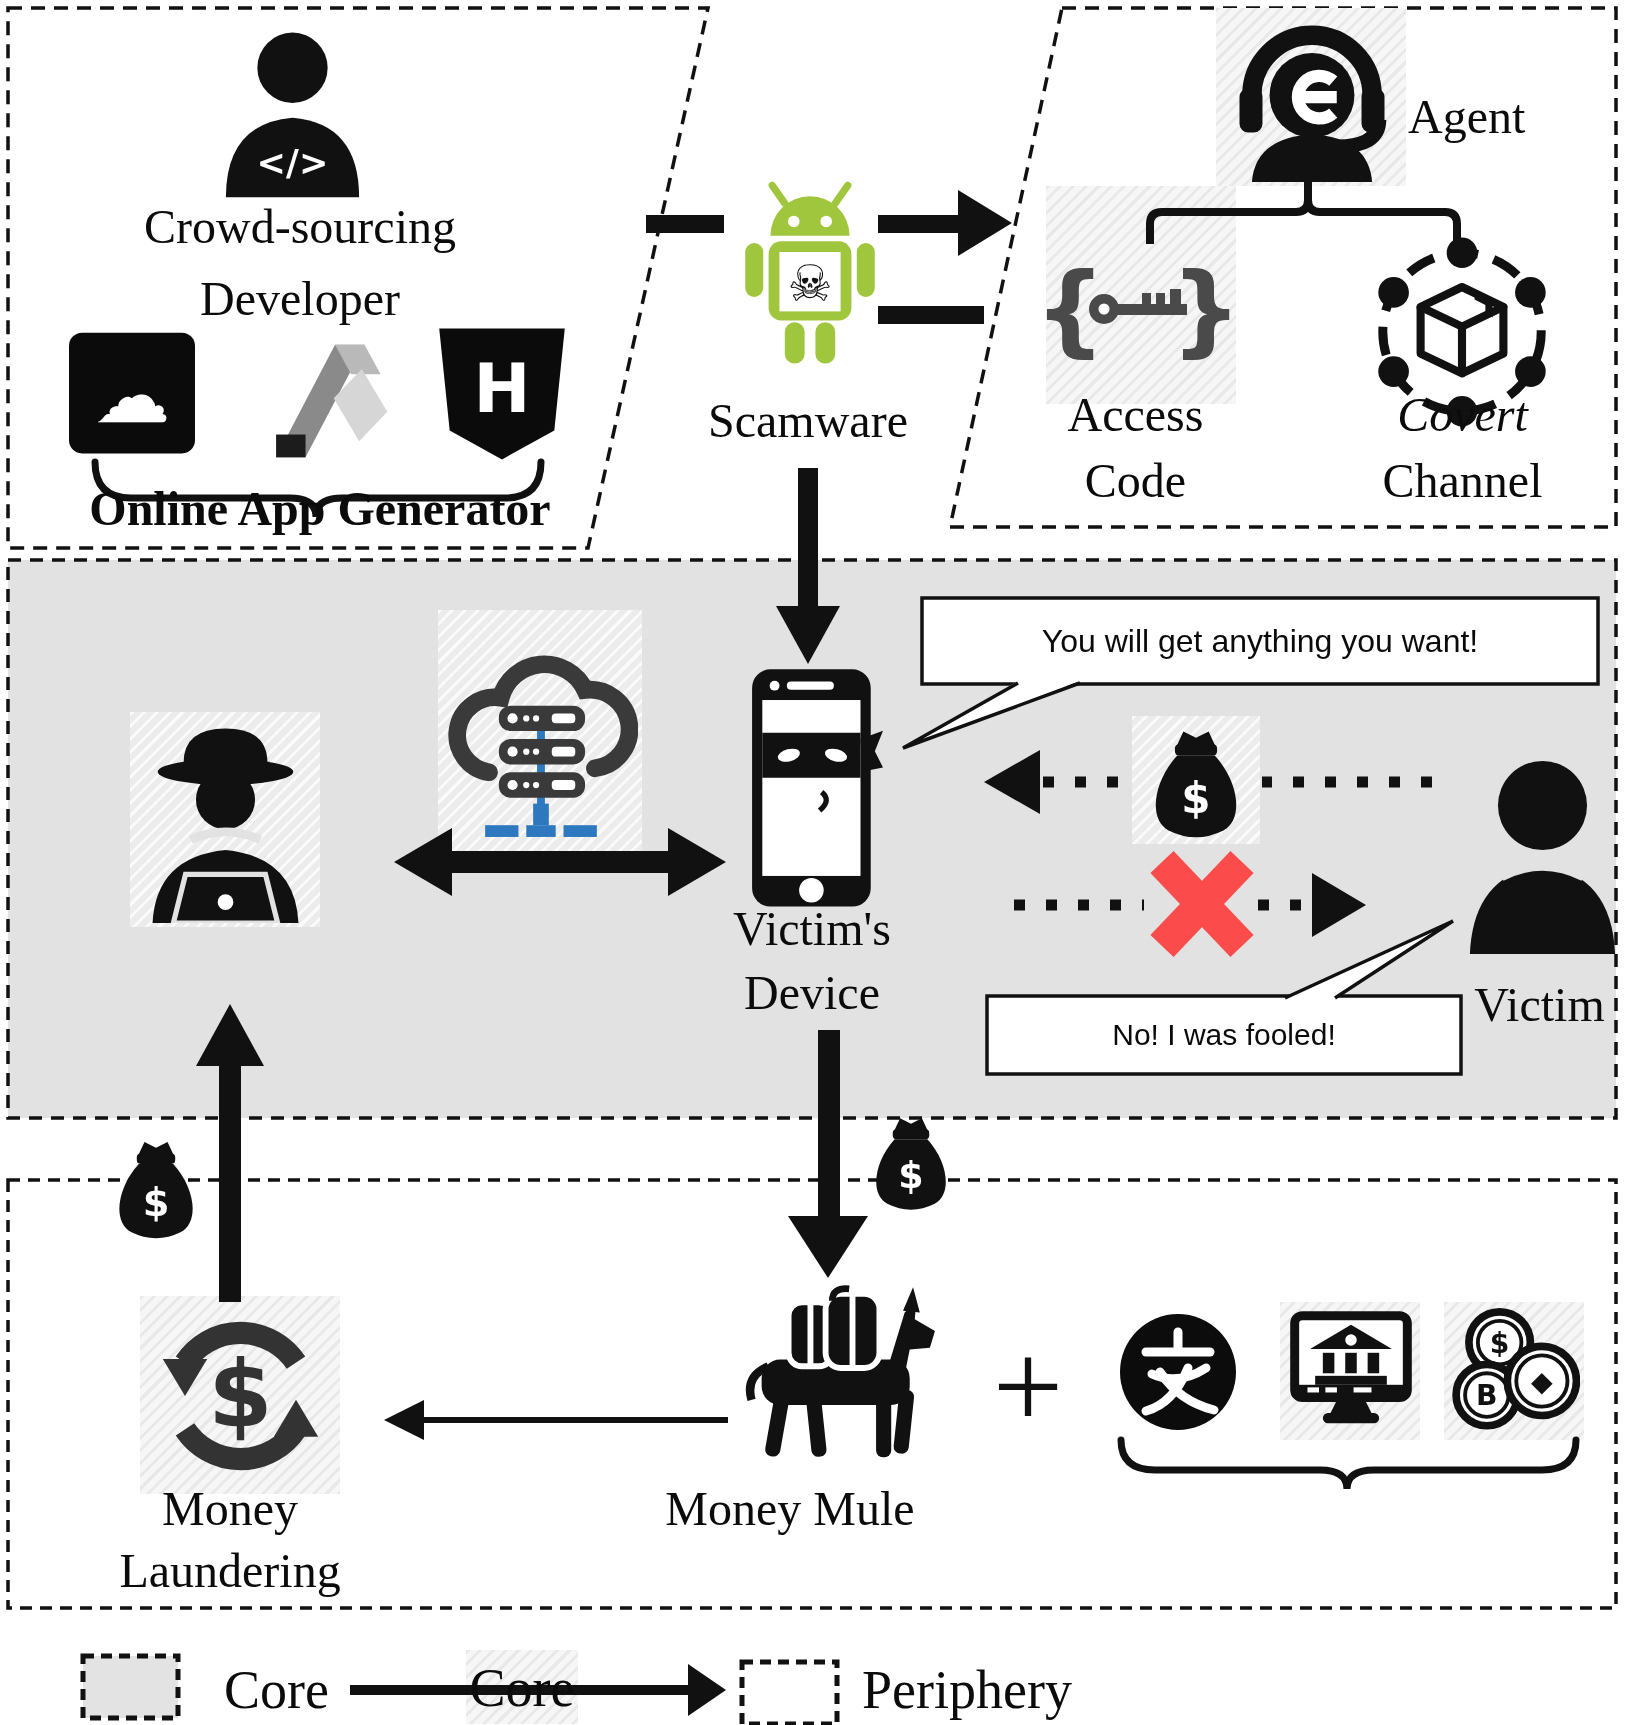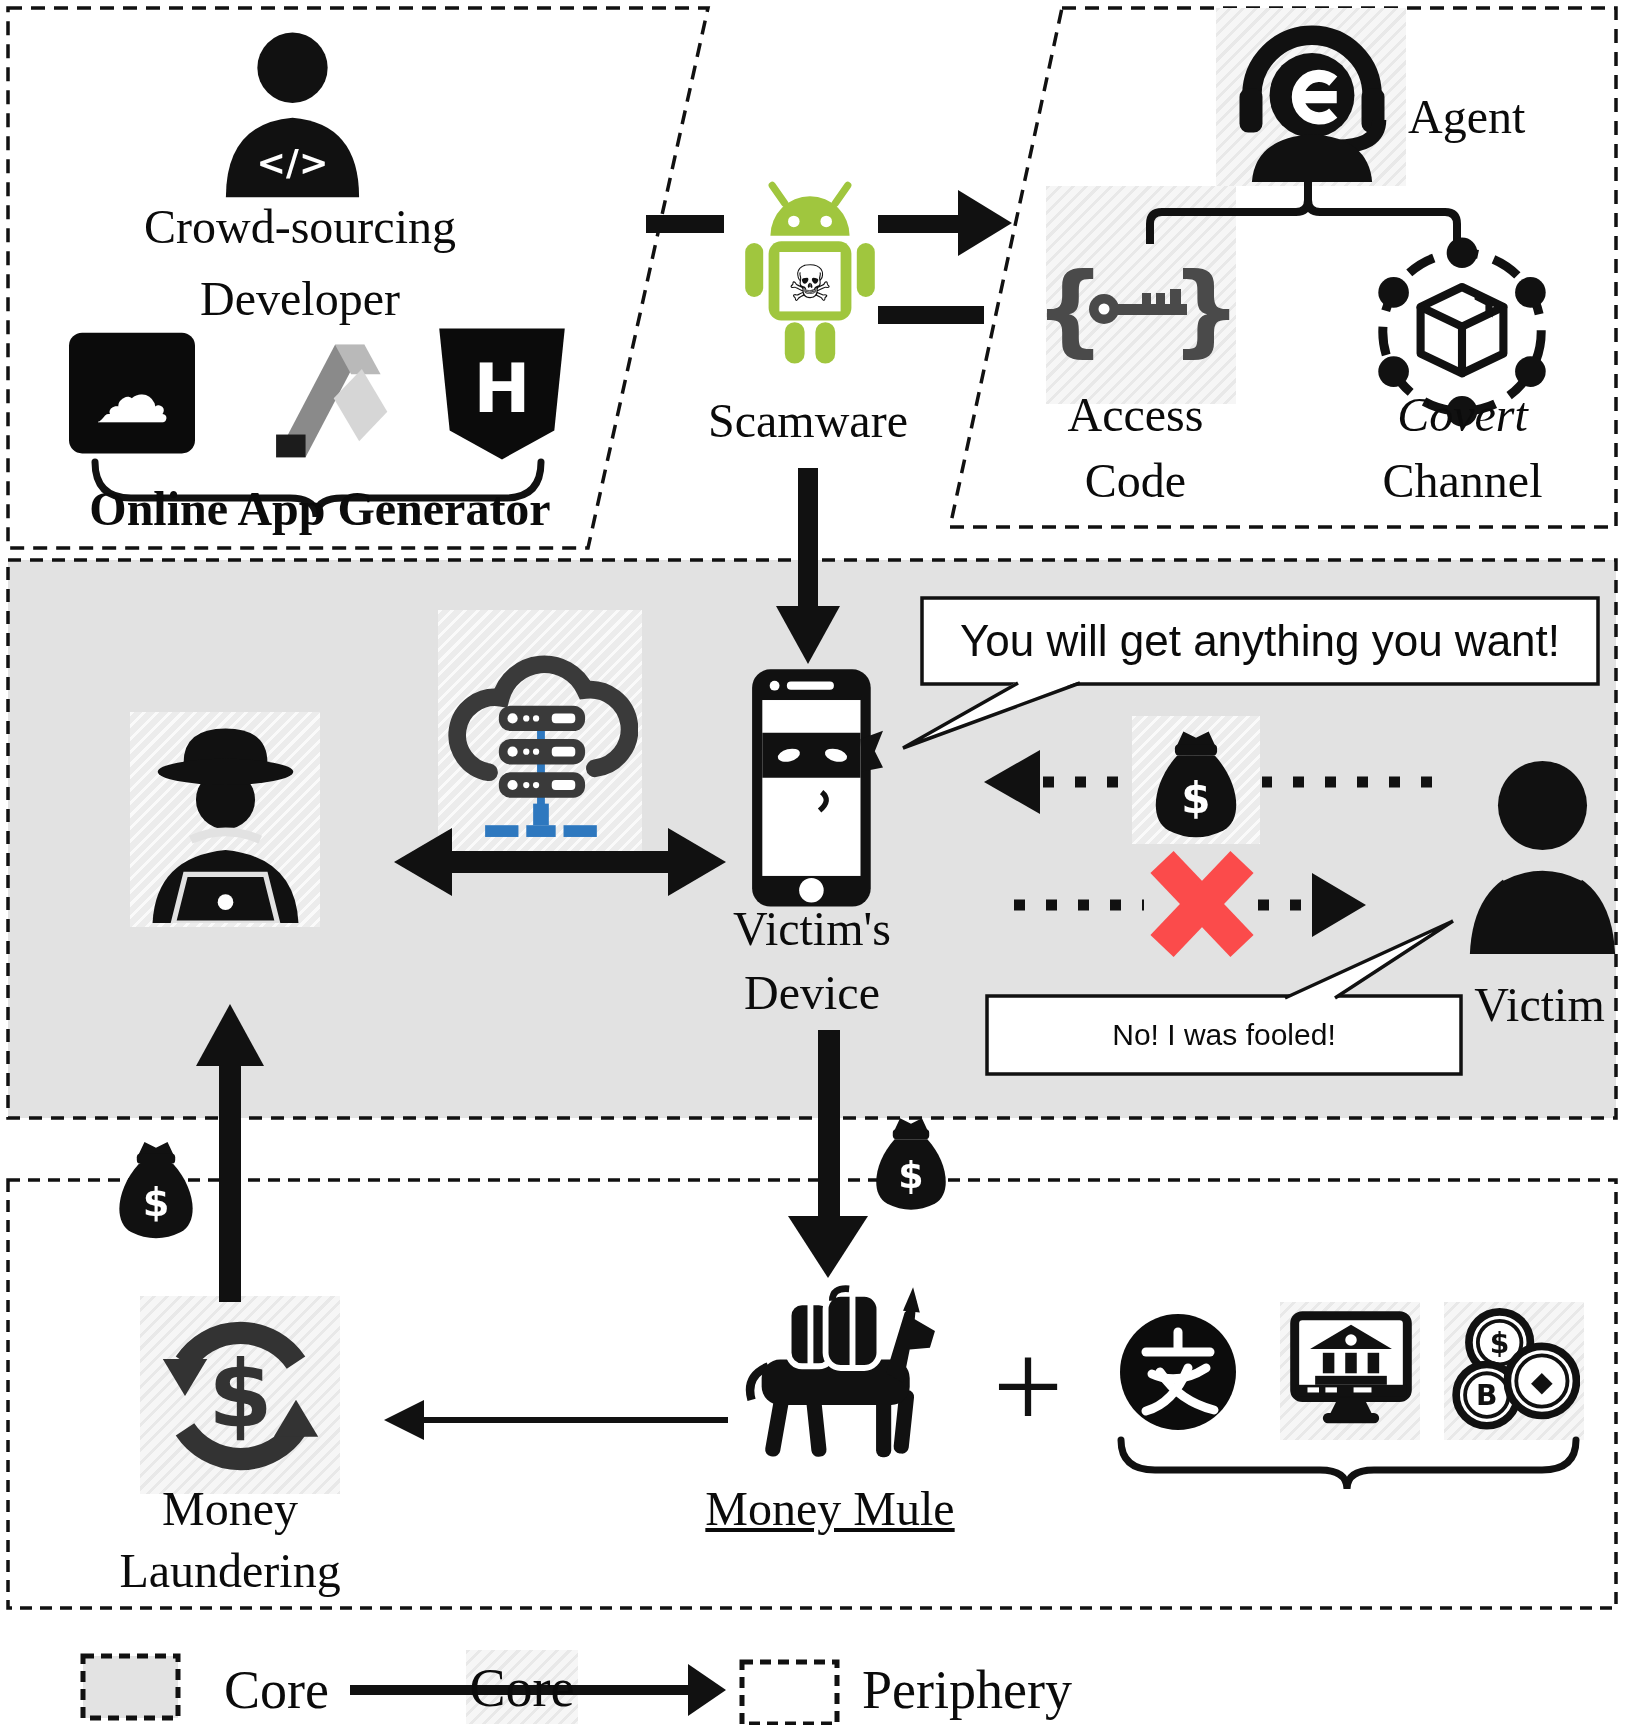--- a/index.html
+++ b/index.html
@@ -366,22 +366,22 @@
   <div class="label left" style="left:1408px;top:90px;">Agent</div>
   <div class="label" style="left:1043px;top:388px;width:185px;">Access</div>
   <div class="label" style="left:1043px;top:454px;width:185px;">Code</div>
   <div class="label" style="left:1370px;top:388px;width:185px;font-style:italic;">Covert</div>
   <div class="label" style="left:1370px;top:454px;width:185px;">Channel</div>
   <div class="label" style="left:712px;top:902px;width:200px;">Victim's</div>
   <div class="label" style="left:712px;top:966px;width:200px;">Device</div>
   <div class="label" style="left:1452px;top:978px;width:175px;">Victim</div>
   <div class="label" style="left:120px;top:1482px;width:220px;">Money</div>
   <div class="label" style="left:80px;top:1544px;width:300px;">Laundering</div>
-  <div class="label" style="left:700px;top:1482px;width:260px;text-decoration:underline;">Money Mule</div>
-
-  <div class="bubble-text" style="left:930px;top:602px;width:660px;height:78px;font-size:44px;">You will get anything you want!</div>
+  <div class="label" style="left:660px;top:1482px;width:260px;">Money Mule</div>
+
+  <div class="bubble-text" style="left:930px;top:602px;width:660px;height:78px;font-size:32px;">You will get anything you want!</div>
   <div class="bubble-text" style="left:995px;top:1000px;width:458px;height:70px;font-size:30px;">No! I was fooled!</div>
 
   <div class="label legend-label left" style="left:224px;top:1660px;">Core</div>
   <div class="label legend-label" style="left:466px;top:1658px;width:112px;z-index:4;">Core</div>
   <div class="label legend-label left" style="left:862px;top:1660px;">Periphery</div>
 
 </div>
 
 </body></html>

